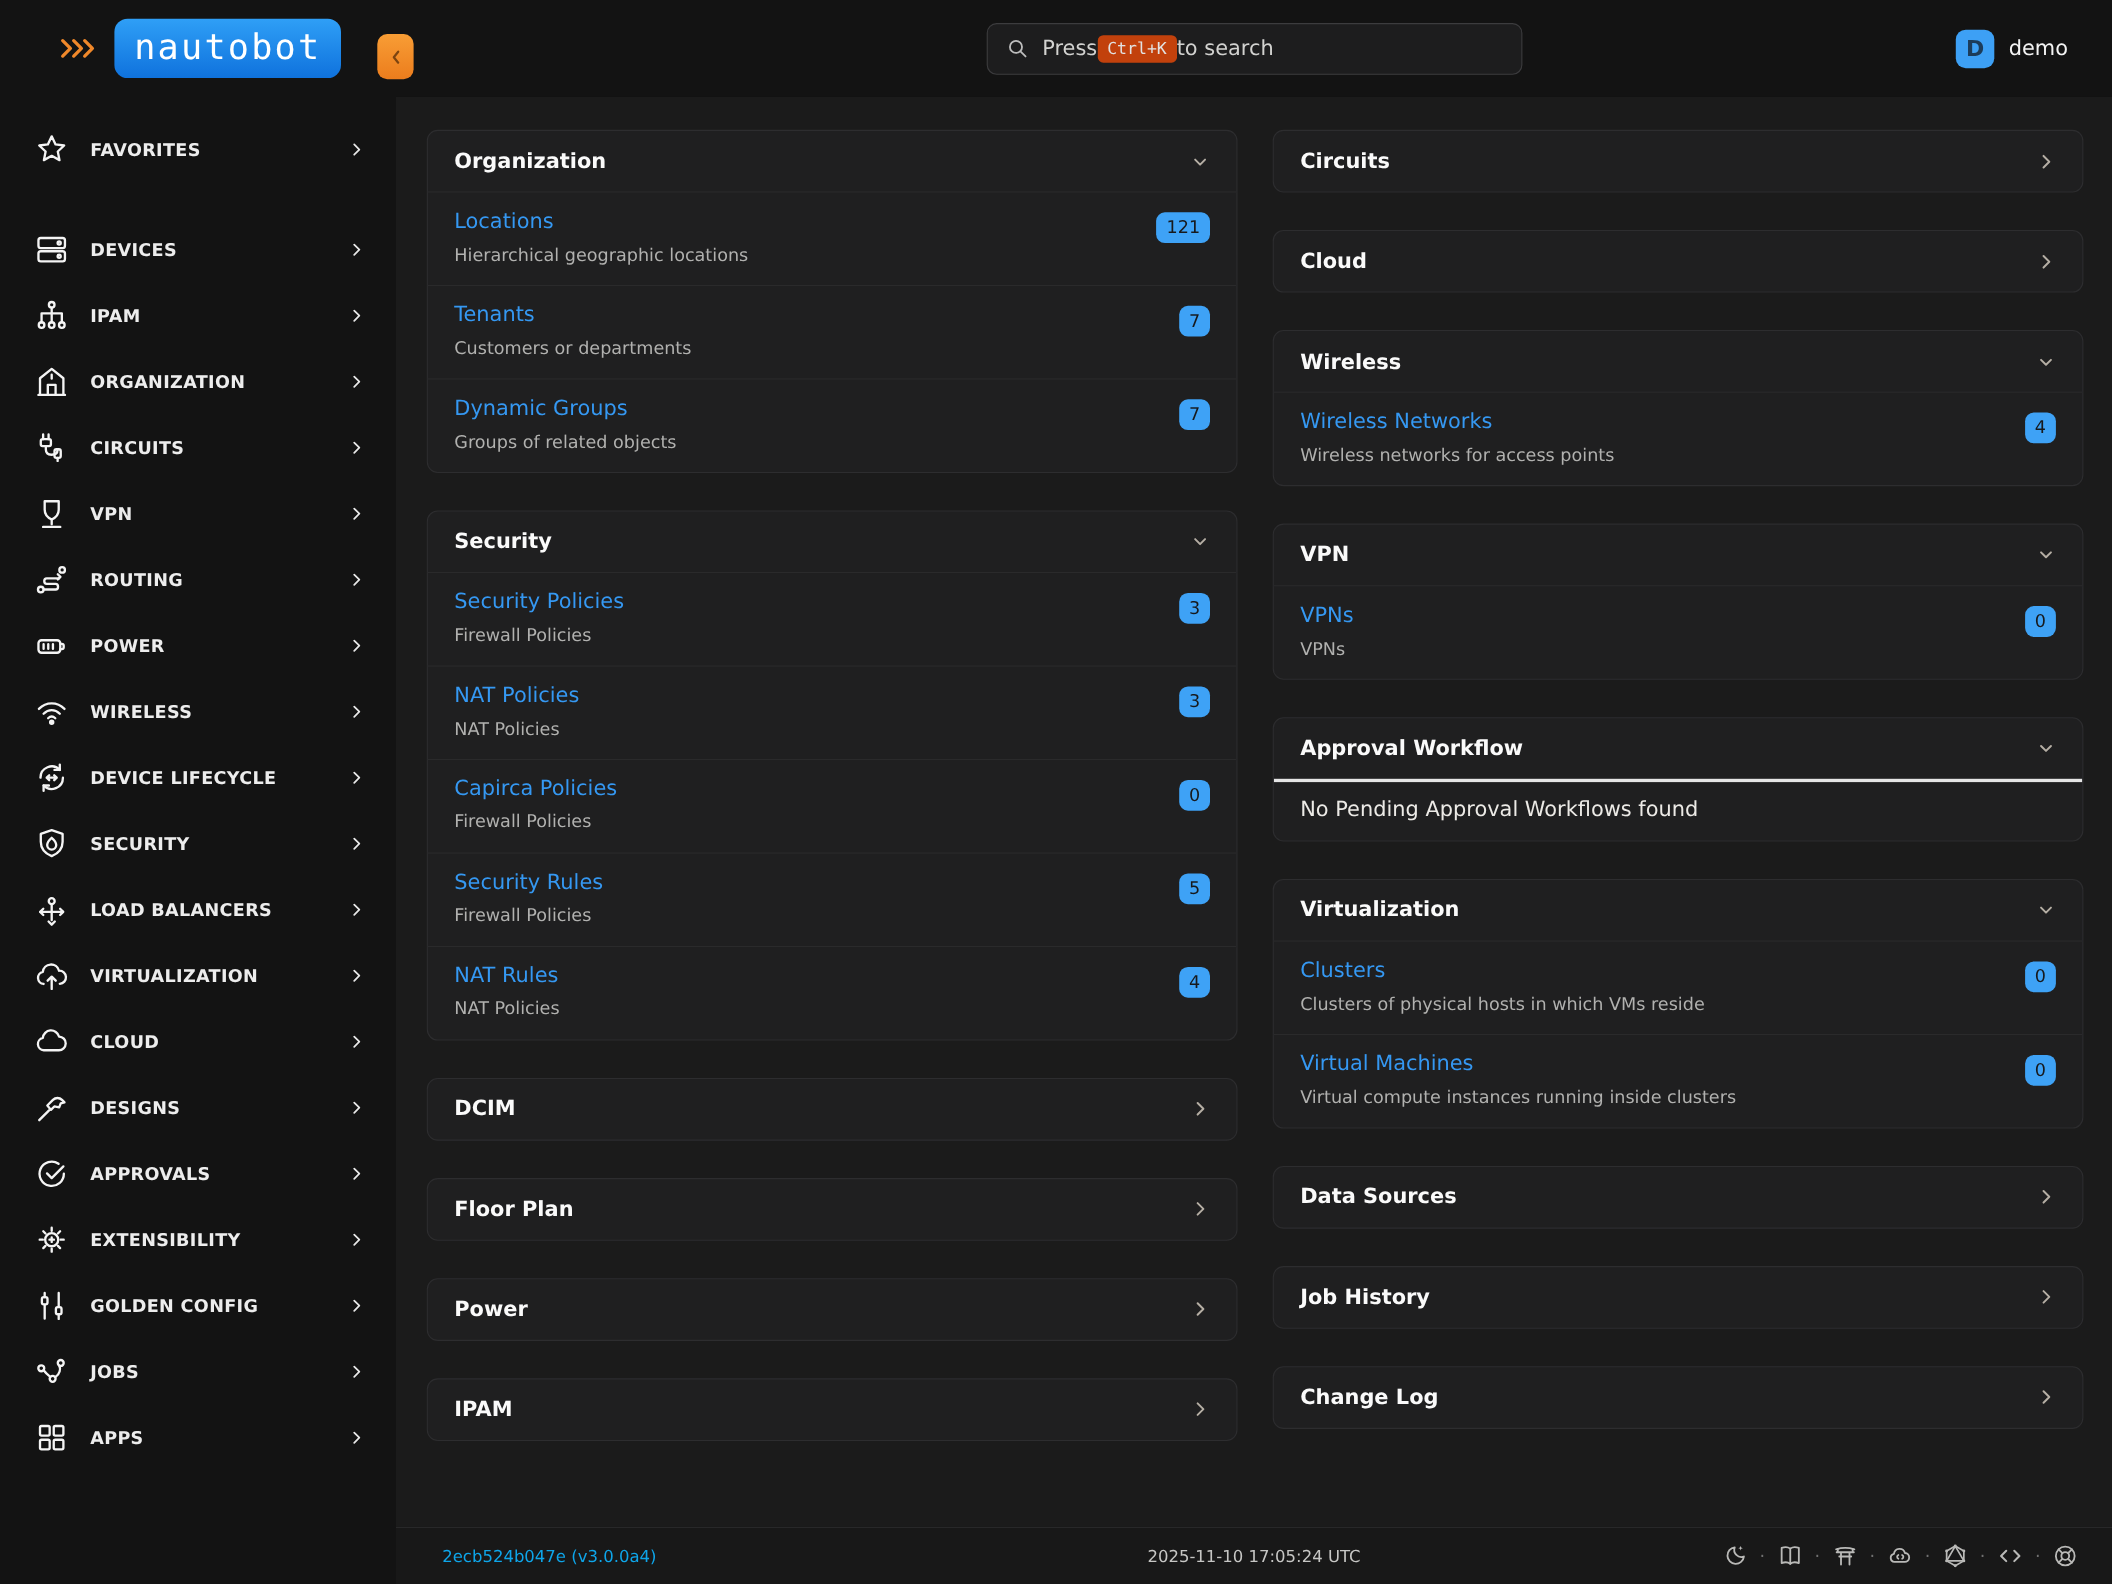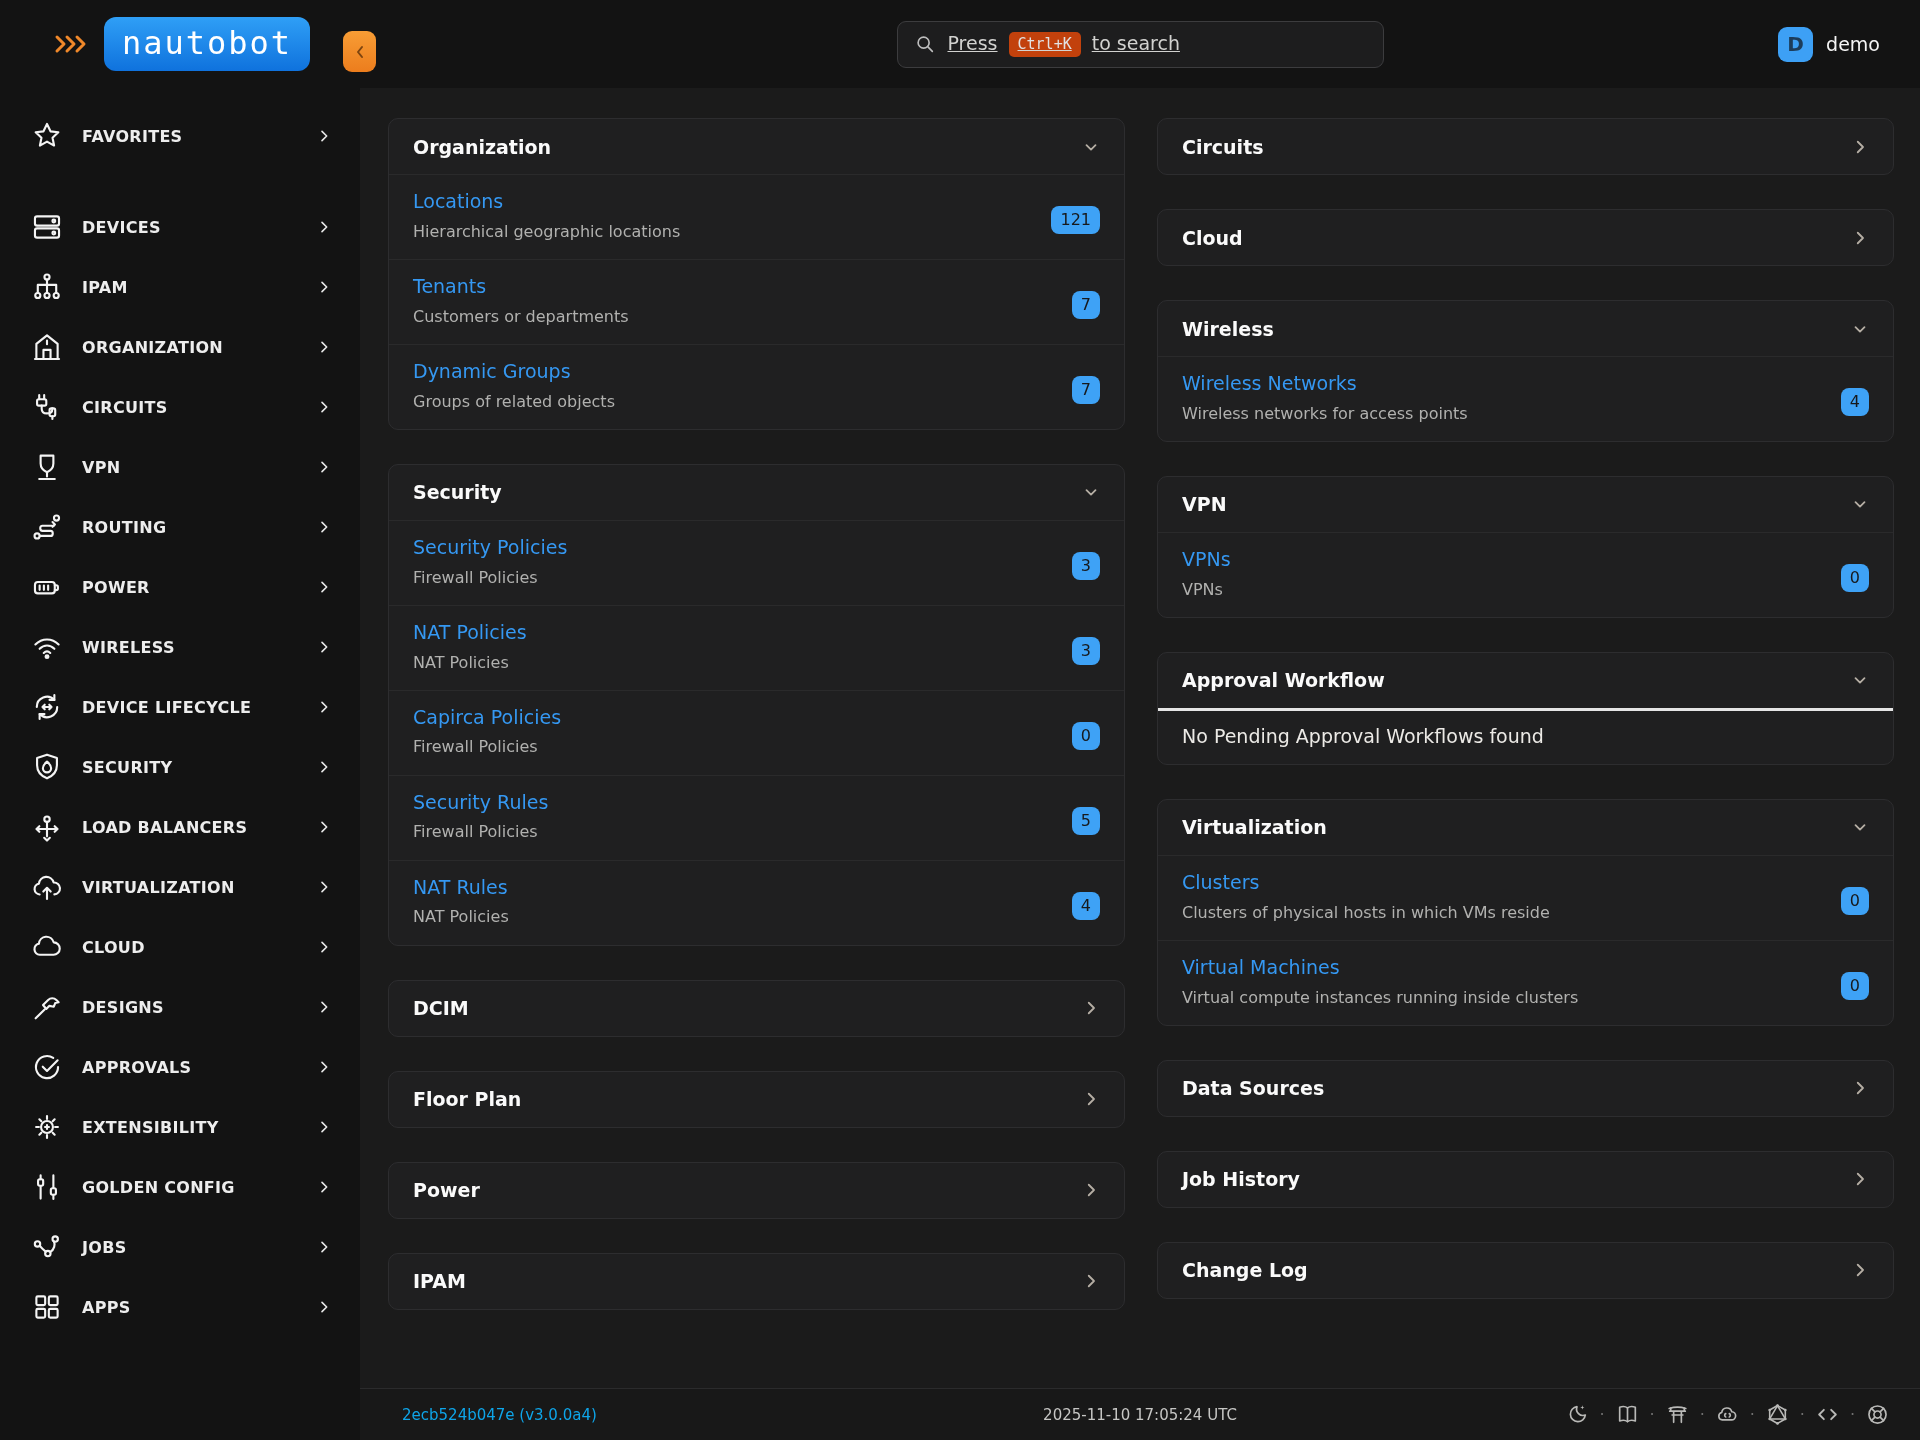--- a/index.html
+++ b/index.html
@@ -38,21 +38,21 @@
     border-radius:9px; background:linear-gradient(180deg,#f89d35,#ec7d1d);
     display:flex; align-items:center; justify-content:center; cursor:pointer;
     color:#7c4410;
   }
   .search {
     margin:0 auto; width:487px; height:47px;
     background:#1d1d1e; border:1px solid #3c3c3e; border-radius:9px;
     display:flex; align-items:center; padding:0 16px; gap:12px; cursor:text;
   }
   .search-icon { color:#bdbdbd; width:22px; height:22px; flex:0 0 22px; }
-  .search-text { font-size:19px; color:#d2d2d0; display:flex; gap:11px; white-space:nowrap;text-decoration:underline; }
+  .search-text { font-size:19px; color:#d2d2d0; display:flex; align-items:center; white-space:nowrap; }
   .kbd {
     background:#c2410c; border-radius:5px; padding:3px 9px 4px;
     font-family:"DejaVu Sans Mono", monospace; font-size:15px; color:#e2e2e2;
   }
   .user { position:absolute; right:40px; display:flex; align-items:center; gap:13px; cursor:pointer; }
   .avatar { width:35px; height:35px; border-radius:9px; background:#3da0f5; color:#1c3c5a;
     font-weight:700; font-size:20px; display:flex; align-items:center; justify-content:center; }
   .user-name { font-size:19px; color:#f4f4f4; }
   
   .main { flex:1; background:#1b1b1b; padding:30px 26px 0 28px; display:flex; gap:32px; align-items:flex-start; overflow:hidden; }
@@ -61,21 +61,21 @@
   .panel-h { height:55px; display:flex; align-items:center; justify-content:space-between; padding:0 24px; cursor:pointer; }
   .panel-title { font-size:19px; font-weight:700; color:#fafafa; }
   .panel-chev { color:#b5aea4; width:18px; height:18px; }
   .panel-chev svg { width:18px; height:18px; }
   .prow { border-top:1px solid #2a2a2b; padding:15px 24px 18px; display:flex; align-items:flex-start; }
   .prow-main { flex:1; min-width:0; }
   .plink { font-size:19px; font-weight:500; color:#3598f2; text-decoration:none; line-height:1.25; display:inline-block; cursor:pointer; }
   .pdesc { margin-top:8px; font-size:16px; color:#b1b1af; line-height:1.2; }
   .badge {
     background:#3ea2f6; color:#17191c; font-size:16px; font-weight:500;
-    min-width:18px; text-align:center; padding:4px 9px 5px; border-radius:8px; margin-top:16px; cursor:pointer;
+    min-width:18px; text-align:center; padding:4px 9px 5px; border-radius:8px; margin-top:3px; cursor:pointer;
   }
   .pmsg { border-top:3px solid #e5e5e5; padding:14px 24px 17px; font-size:19px; color:#eceae6; }
   
   .footer { height:52px; border-top:1px solid #2b2b2c; background:#181818;
     display:flex; align-items:center; padding:0 30px; position:relative; }
   .f-version { font-size:15px; color:#0ea5e9;margin-left:12px; }
   .f-time { position:absolute; left:50%; transform:translateX(-50%); font-size:15px; color:#c6c6c4; }
   .f-icons { margin-left:auto; display:flex; align-items:center; gap:9px; color:#b9b9b7; }
   .f-icons .ficon { width:25px; height:25px; cursor:pointer; }
   .f-icons .ficon svg { width:25px; height:25px; }

